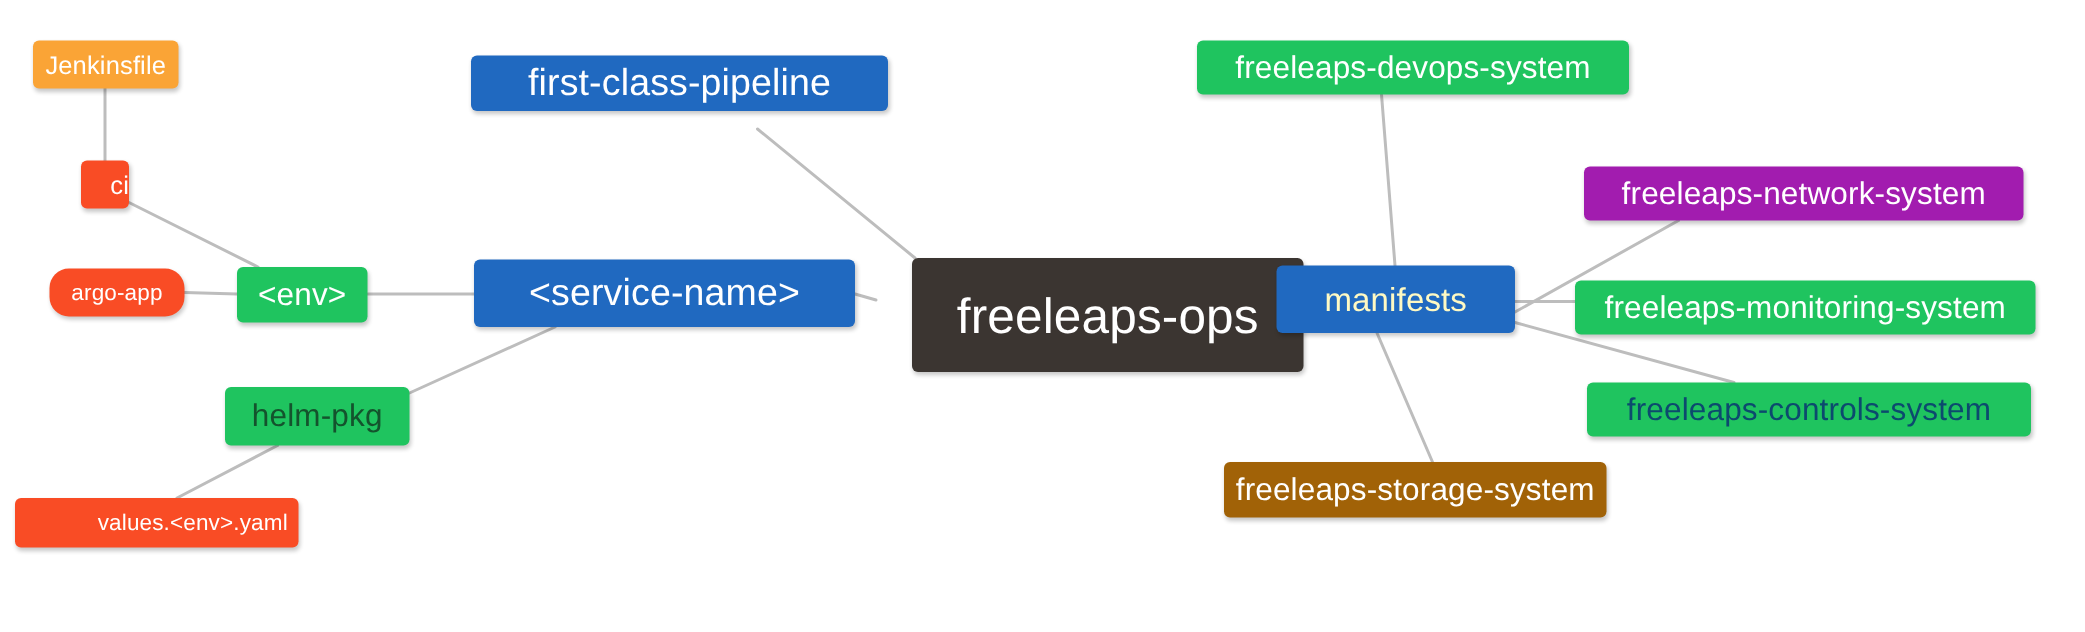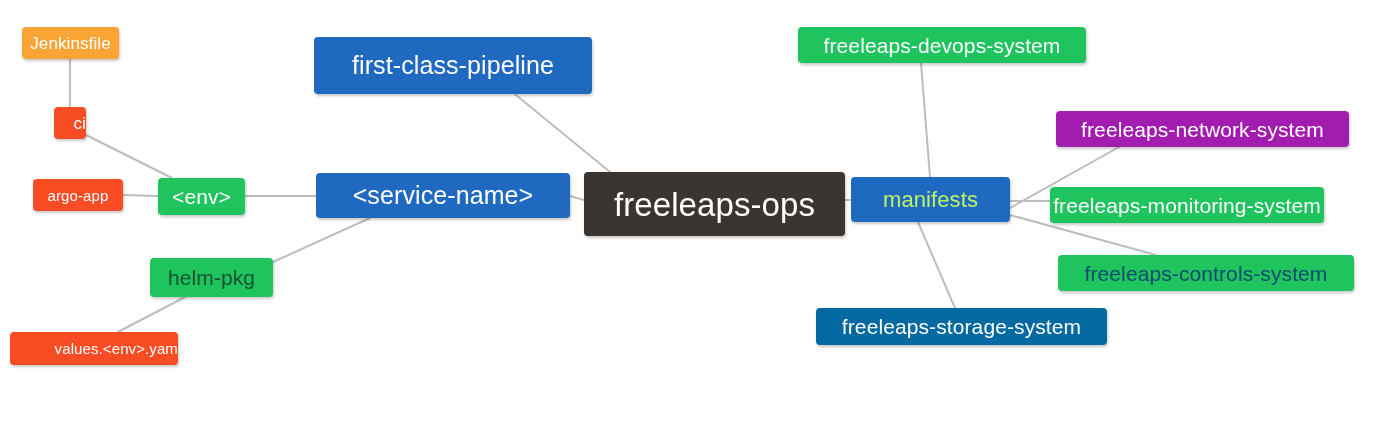--- a/index.html
+++ b/index.html
@@ -74,53 +74,53 @@
       <line x1="1010" y1="215" x2="1156" y2="255" stroke="#bdbdbd"></line>
       <line x1="918" y1="222" x2="955" y2="308" stroke="#bdbdbd"></line>
     </svg>
   <div id="nodes">
       <div class="node lvl-3s" style="left: 22px; top: 27px; width: 97px; height: 32px; background: rgb(250, 164, 54); color: rgb(255, 255, 255);">
         <span>Jenkinsfile</span>
       </div>
       <div class="node lvl-3s" style="left: 54px; top: 107px; width: 32px; height: 32px; background: rgb(249, 76, 37); color: rgb(255, 255, 255); justify-content: flex-end;">
         <span>ci</span>
       </div>
-      <div class="node lvl-3" style="left: 33px; top: 179px; width: 90px; height: 32px; background: rgb(249, 76, 37); color: rgb(255, 255, 255);">
+      <div class="node lvl-3" style="left: 33px; top: 179px; width: 90px; height: 32px; background: rgb(249, 76, 37); color: rgb(255, 255, 255); border-radius: 13px;">
         <span>argo-app</span>
       </div>
       <div class="node lvl-2" style="left: 158px; top: 178px; width: 87px; height: 37px; background: rgb(31, 196, 95); color: rgb(255, 255, 255);">
         <span>&lt;env&gt;</span>
       </div>
-      <div class="node lvl-3" style="left: 10px; top: 332px; width: 168px; height: 33px; background: rgb(249, 76, 37); color: rgb(255, 255, 255); padding-left: 48px;">
+      <div class="node lvl-3" style="left: 10px; top: 332px; width: 189px; height: 33px; background: rgb(249, 76, 37); color: rgb(255, 255, 255); padding-left: 48px;">
         <span>values.&lt;env&gt;.yaml</span>
       </div>
       <div class="node lvl-2" style="left: 150px; top: 258px; width: 123px; height: 39px; background: rgb(31, 196, 95); color: #14532d;">
         <span>helm-pkg</span>
       </div>
-      <div class="node lvl-1" style="left: 314px; top: 37px; width: 278px; height: 57px; background: rgb(32, 105, 192); color: rgb(255, 255, 255);">
+      <div class="node lvl-1" style="left: 314px; top: 37px; width: 278px; height: 37px; background: rgb(32, 105, 192); color: rgb(255, 255, 255);">
         <span>first-class-pipeline</span>
       </div>
       <div class="node lvl-1" style="left: 316px; top: 173px; width: 254px; height: 45px; background: rgb(32, 105, 192); color: rgb(255, 255, 255);">
         <span>&lt;service-name&gt;</span>
       </div>
-      <div class="node lvl-root" style="left: 584px; top: 172px; width: 261px; height: 64px; background: rgb(59, 53, 49); color: rgb(255, 255, 255);">
+      <div class="node lvl-root" style="left: 608px; top: 172px; width: 261px; height: 76px; background: rgb(59, 53, 49); color: rgb(255, 255, 255);">
         <span>freeleaps-ops</span>
       </div>
-      <div class="node lvl-1s" style="left: 851px; top: 177px; width: 159px; height: 45px; background: rgb(32, 105, 192); color: #bef264;">
+      <div class="node lvl-1s" style="left: 851px; top: 177px; width: 159px; height: 45px; background: rgb(32, 105, 192); color: #fef9c3;">
         <span>manifests</span>
       </div>
       <div class="node lvl-2" style="left: 798px; top: 27px; width: 288px; height: 36px; background: rgb(31, 196, 95); color: rgb(255, 255, 255);">
         <span>freeleaps-devops-system</span>
       </div>
       <div class="node lvl-2" style="left: 1056px; top: 111px; width: 293px; height: 36px; background: #a21caf; color: rgb(255, 255, 255);">
         <span>freeleaps-network-system</span>
       </div>
-      <div class="node lvl-2" style="left: 1050px; top: 187px; width: 274px; height: 36px; background: rgb(31, 196, 95); color: rgb(255, 255, 255);">
+      <div class="node lvl-2" style="left: 1050px; top: 187px; width: 307px; height: 36px; background: rgb(31, 196, 95); color: rgb(255, 255, 255);">
         <span>freeleaps-monitoring-system</span>
       </div>
       <div class="node lvl-2" style="left: 1058px; top: 255px; width: 296px; height: 36px; background: rgb(31, 196, 95); color: #0c4a6e;">
         <span>freeleaps-controls-system</span>
       </div>
-      <div class="node lvl-2" style="left: 816px; top: 308px; width: 291px; height: 37px; background: #0369a1; color: rgb(255, 255, 255);">
+      <div class="node lvl-2" style="left: 816px; top: 308px; width: 255px; height: 37px; background: #a16207; color: rgb(255, 255, 255);">
         <span>freeleaps-storage-system</span>
       </div>
     </div>
 </div>
 
 </body></html>

